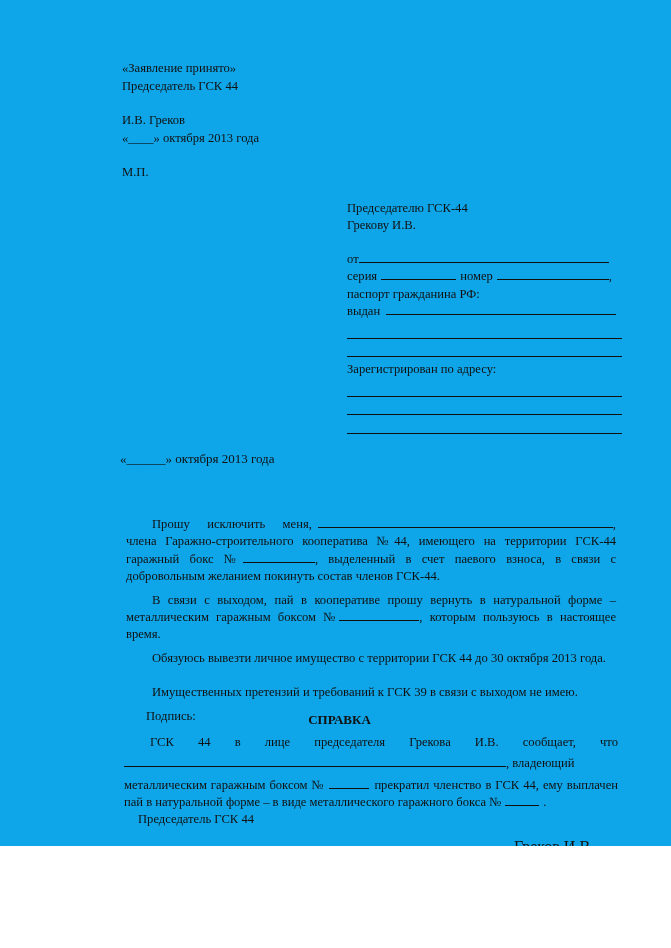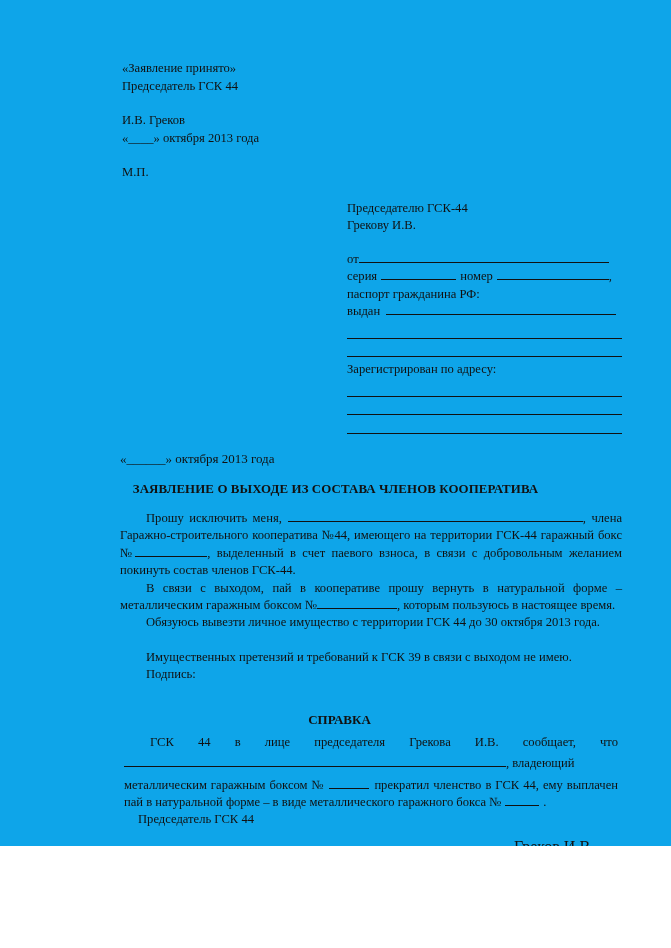--- a/index.html
+++ b/index.html
@@ -83,21 +83,21 @@
 
   
   #body-block {
     left: 120px;
     top: 510px;
     width: 502px;
     font-size: 12.6px;
     line-height: 17.4px;
   }
   #body-block p {
-    margin: 0;
+    margin: 6px;
     text-align: justify;
     text-indent: 26px;
   }
   #body-block p + p { margin-top: 0; }
   .sig-label { text-indent: 26px; display: block; }
 
   
   #spravka-title {
     left: 4px;
     top: 712px;
@@ -194,21 +194,20 @@
       <span>Зарегистрирован по адресу:</span>
     </div>
     <div class="empty-rule-row thick"></div>
     <div class="empty-rule-row thick"></div>
     <div class="empty-rule-row thick"></div>
 
   </div>
 
   <div class="blk ln" id="doc-date">«______» октября 2013 года</div>
 
-  <div class="blk" id="doc-title">ЗАЯВЛЕНИЕ О ВЫХОДЕ ИЗ СОСТАВА ЧЛЕНОВ КООПЕРАТИВА</div>
 
   <div class="blk" id="body-block">
     <p><span>Прошу исключить меня,</span><span class="fill" style="width:295px;margin-left:6px;"></span><span>, члена Гаражно-строительного кооператива №44, имеющего на территории ГСК-44 гаражный бокс №</span><span class="fill" style="width:72px;"></span><span>, выделенный в счет паевого взноса, в связи с добровольным желанием покинуть состав членов ГСК-44.</span></p>
 
     <p><span>В связи с выходом, пай в кооперативе прошу вернуть в натуральной форме – металлическим гаражным боксом №</span><span class="fill" style="width:80px;"></span><span>, которым пользуюсь в настоящее время.</span></p>
 
     <p>Обязуюсь вывезти личное имущество с территории ГСК 44 до 30 октября 2013 года.</p>
 
     <p style="margin-top:17px;">Имущественных претензий и требований к ГСК 39 в связи с выходом не имею.</p>
 

